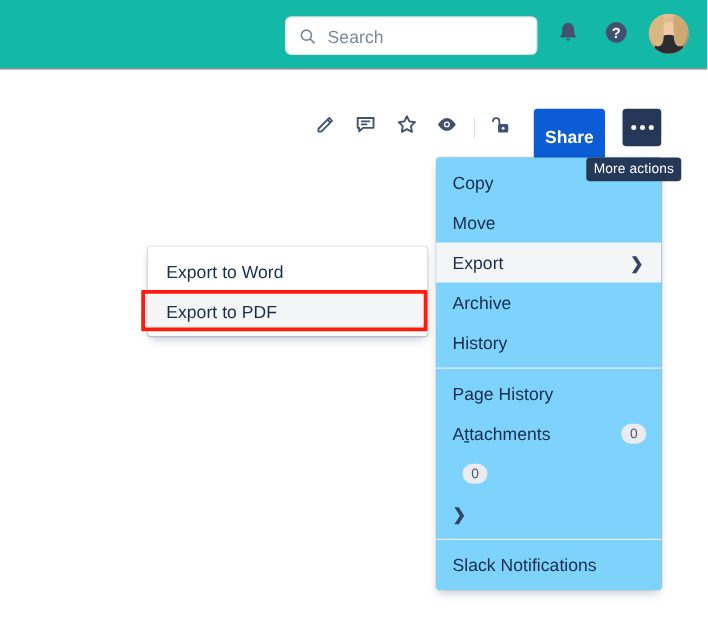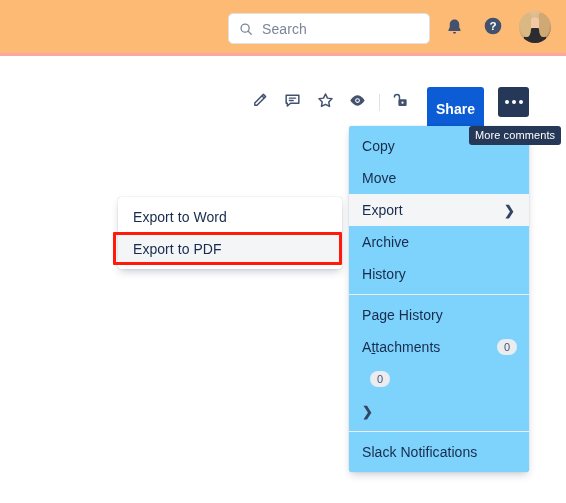--- a/index.html
+++ b/index.html
@@ -16,22 +16,22 @@
     overflow: hidden;
     color: #172B4D;
   }
 
   
   #topnav {
     position: absolute;
     left: 0; top: 0;
     width: 566px;
     height: 56px;
-    background: #fdba74;
-    border-bottom: 3px solid #fca5a5;
+    background: #14b8a6;
+    border-bottom: 1px solid #fca5a5;
     box-sizing: border-box;
   }
 
   #search-box {
     position: absolute;
     left: 228px;
     top: 13px;
     width: 202px;
     height: 31px;
     border: 1px solid #DFE1E6;
@@ -432,13 +432,13 @@
   <div class="menu-item">
     <span class="label">Export to Word</span>
   </div>
   <div class="menu-item highlighted">
     <span class="label">Export to PDF</span>
   </div>
 </div>
 
 <div id="pdf-highlight-box"></div>
 
-<div id="more-actions-tooltip">More comments</div>
+<div id="more-actions-tooltip">More actions</div>
 
 </body></html>

